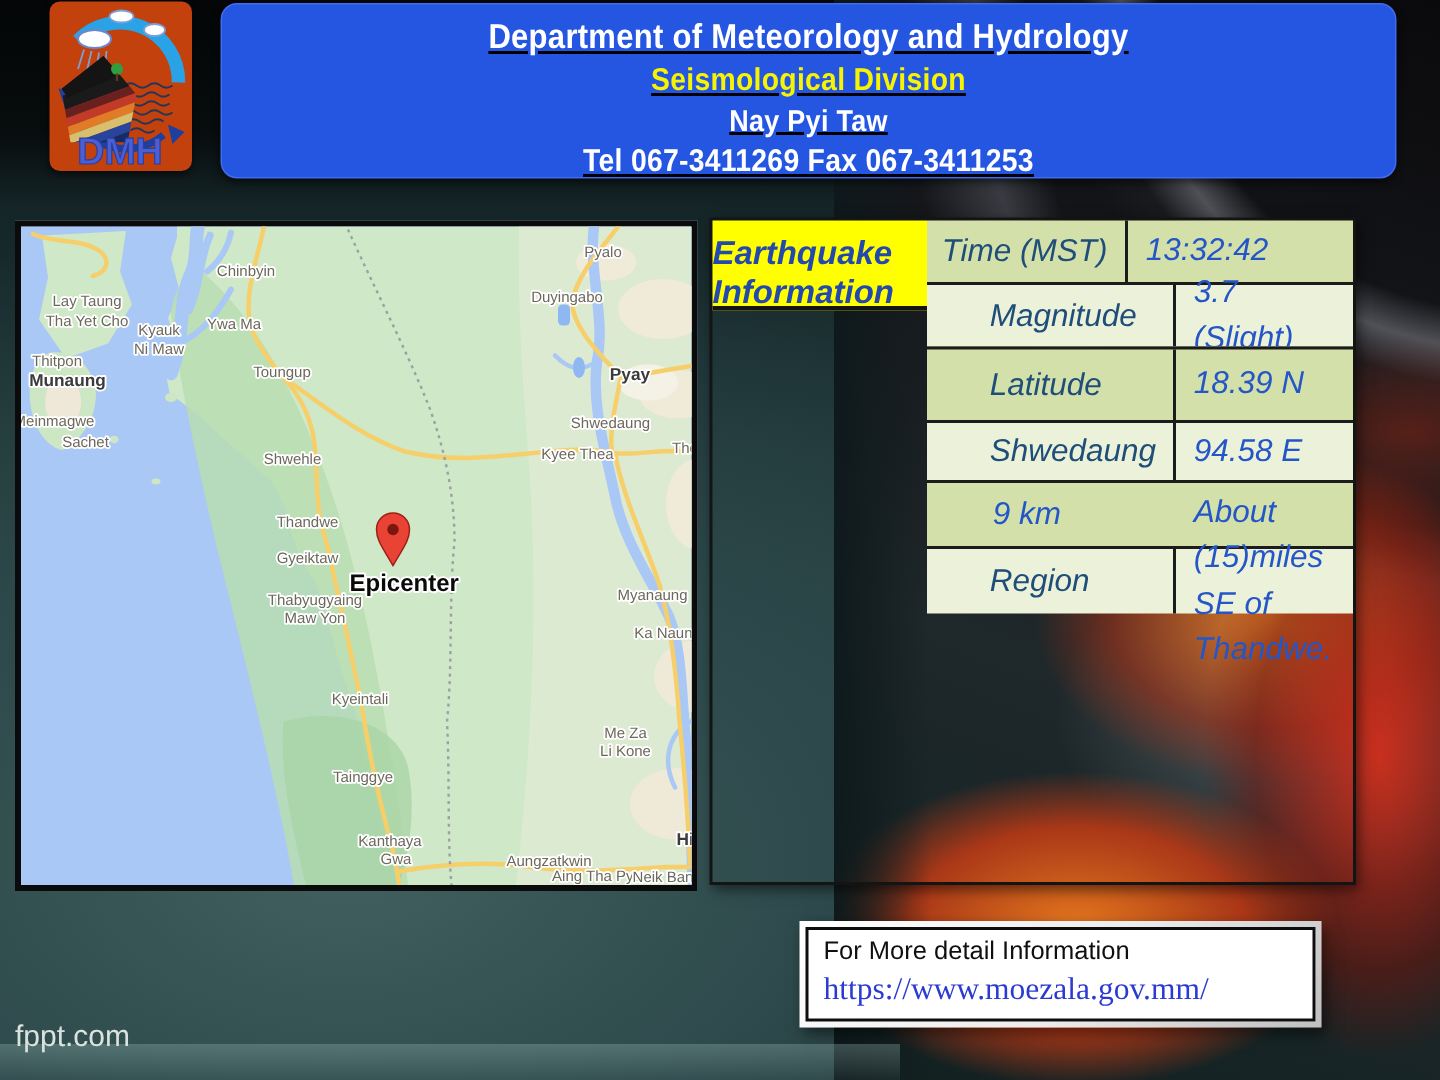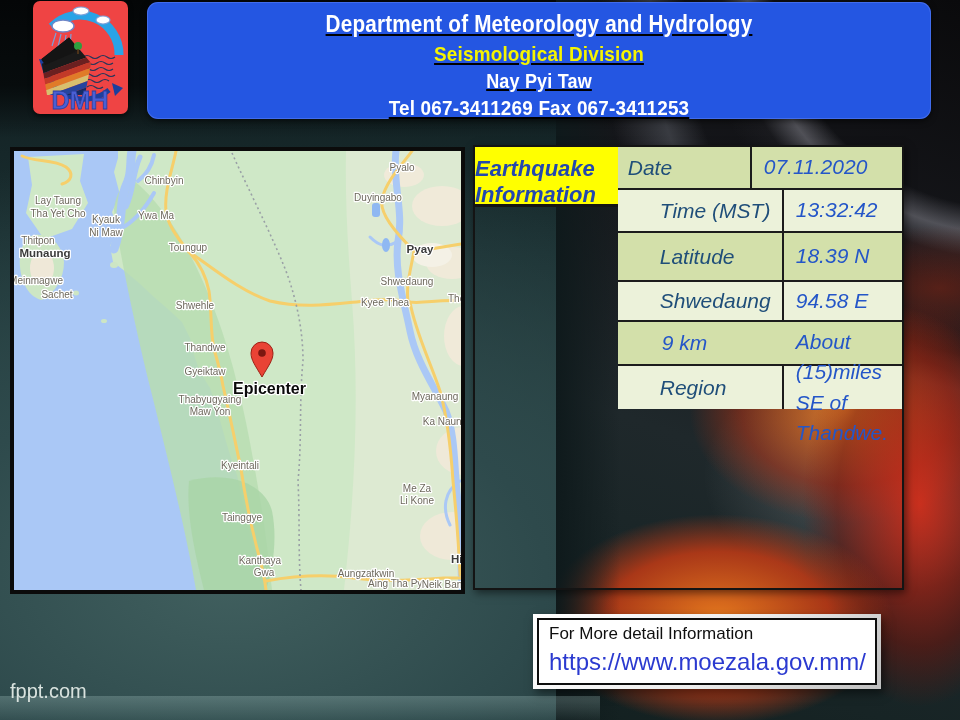--- a/index.html
+++ b/index.html
@@ -32,21 +32,21 @@
     background:#2456e2;border-radius:11px;text-align:center;
     box-shadow:inset 0 0 0 1px rgba(120,150,255,0.35), 0 2px 6px rgba(0,0,0,0.6);text-decoration:underline;}
   .banner div{font-weight:bold;transform:scaleX(0.9);letter-spacing:0.2px;}
   .b1{color:#ffffff;font-size:23px;margin-top:9px;}
   .b2{color:#f6f400;font-size:21px;margin-top:4px;}
   .b3{color:#ffffff;font-size:20px;margin-top:4px;}
   .b4{color:#ffffff;font-size:21px;margin-top:3px;}
 
   
   .logo{position:absolute;left:33px;top:1px;width:95px;height:113px;z-index:2;
-    background:#ef4444;border-radius:7px;box-shadow:0 2px 5px rgba(0,0,0,0.6);}
+    background:#c2410c;border-radius:7px;box-shadow:0 2px 5px rgba(0,0,0,0.6);}
 
   
   .map{position:absolute;left:10px;top:147px;width:447px;height:439px;z-index:2;
     border:4px solid #0b0b0b;background:#aac8f6;}
   .map svg{display:block;}
   .town{font-family:"Liberation Sans",sans-serif;font-size:10px;fill:#6d685c;
     paint-order:stroke;stroke:#ffffff;stroke-width:2.4px;stroke-linejoin:round;}
   .town-bold{font-weight:bold;font-size:11.5px;fill:#3b3b3b;}
   .epicenter-label{font-family:"Liberation Sans",sans-serif;font-weight:bold;font-size:16px;fill:#0a0a0a;
     paint-order:stroke;stroke:#ffffff;stroke-width:2.6px;stroke-linejoin:round;}
@@ -76,21 +76,21 @@
     padding-left:12px;padding-right:14px;line-height:1.45;}
   .t-rows .t-row:nth-child(7) .t-label,
   .t-rows .t-row:nth-child(7) .t-value{align-items:flex-start;padding-top:9px;}
 
   
   .infobox-frame{position:absolute;left:533px;top:614px;width:348px;z-index:2;
     background:linear-gradient(135deg,#ffffff 0%,#ececec 55%,#bfbfbf 100%);
     padding:4px;box-sizing:border-box;box-shadow:3px 4px 9px rgba(0,0,0,0.5);}
   .infobox{background:#ffffff;border:2px solid #0d0d0d;padding:3px 10px 6px;}
   .infobox .l1{color:#0f0f0f;font-size:17px;line-height:1.35;}
-  .infobox a{color:#2b3ad0;font-size:24px;line-height:1.3;text-decoration:none;display:block;}
+  .infobox a{color:#2b3ad0;font-size:21px;line-height:1.3;text-decoration:none;display:block;font-family:Liberation Serif, serif;}
 </style>
 </head>
 <body>
 
 <div class="top-shade"></div>
 <div class="volcano"></div>
 <div class="floor"></div>
 
 <div class="logo">
   <svg viewBox="0 0 95 113" width="95" height="113">
@@ -248,30 +248,30 @@
         <text x="403" y="341" text-anchor="middle" class="town">Me Za</text>
         <text x="403" y="353" text-anchor="middle" class="town">Li Kone</text>
         <text x="437" y="412" text-anchor="start" class="town town-bold">Hinthada</text>
       </g>
   </svg>
 </div>
 
 <div class="etable">
   <div class="t-header">Earthquake Information</div>
   <div class="t-rows">
-  <div class="t-row">
-    <div class="t-label">Date</div>
-    <div class="t-value">07.11.2020</div>
-  </div>
 
   <div class="t-row">
     <div class="t-label">Time (MST)</div>
     <div class="t-value">13:32:42</div>
   </div>
 
+  <div class="t-row">
+    <div class="t-label">Magnitude</div>
+    <div class="t-value">3.7 (Slight)</div>
+  </div>
 
   <div class="t-row">
     <div class="t-label">Latitude</div>
     <div class="t-value">18.39 N</div>
   </div>
 
   <div class="t-row">
     <div class="t-label">Shwedaung</div>
     <div class="t-value">94.58 E</div>
   </div>

